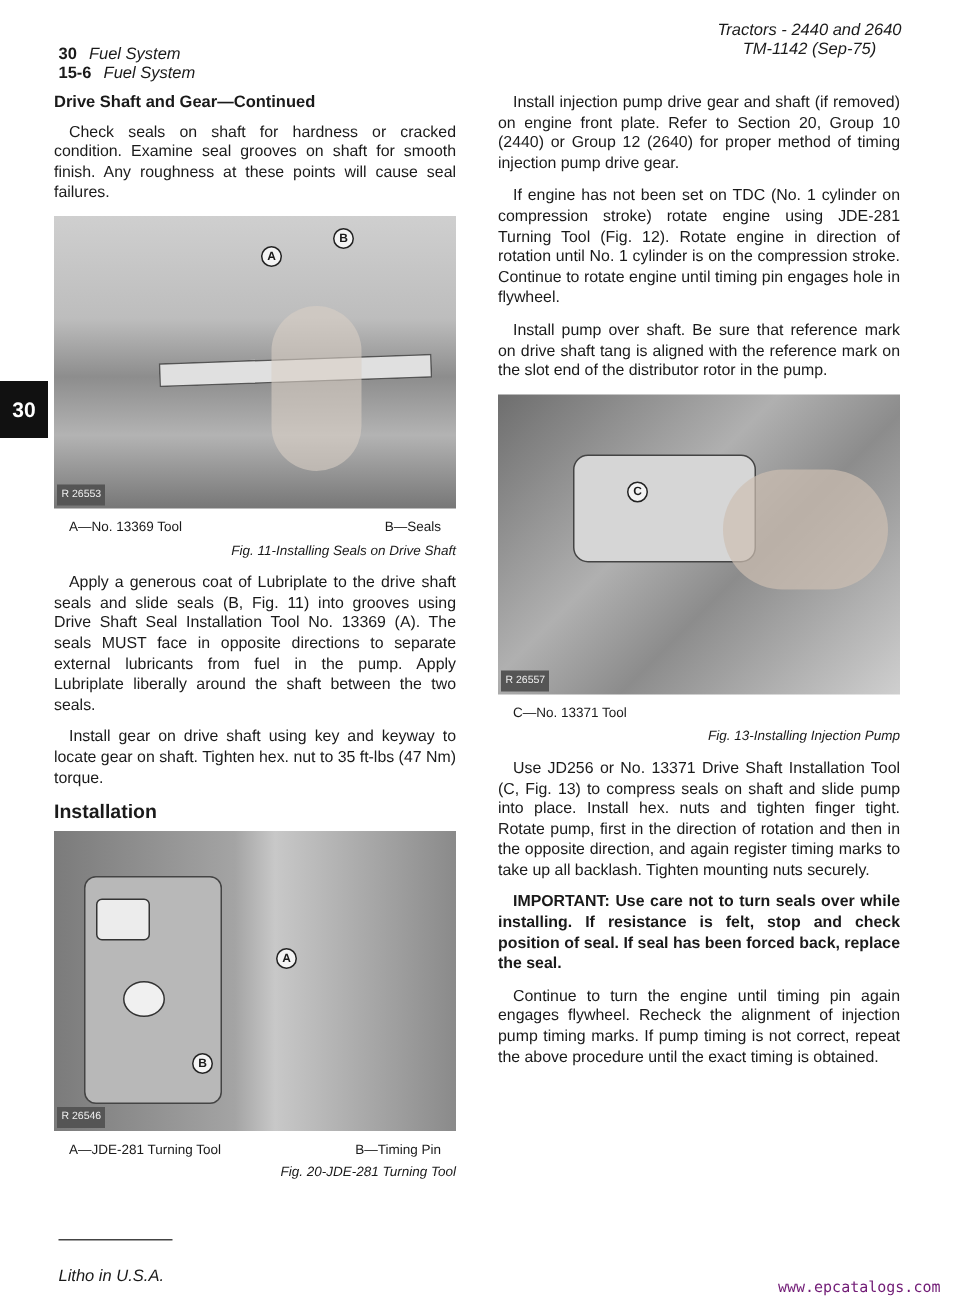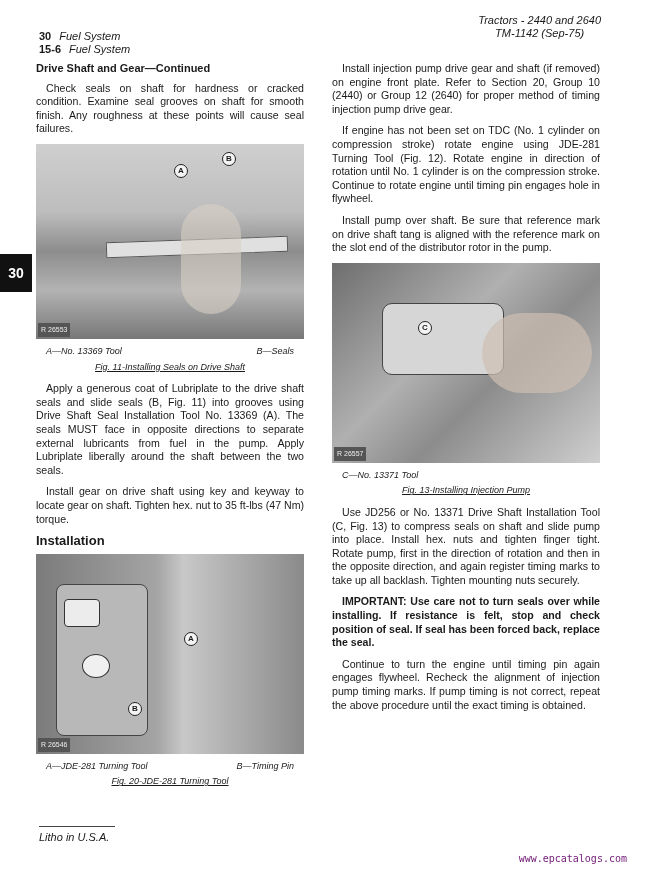--- a/index.html
+++ b/index.html
@@ -23,28 +23,28 @@
   #photo2 { width: 268px; height: 200px; margin: 2px 0 6px 0;
             background: linear-gradient(135deg,#6e6e6e 0%,#b0b0b0 40%,#8c8c8c 60%,#cfcfcf 100%); }
   #photo3 { width: 268px; height: 200px; margin: 4px 0 6px 0;
             background: linear-gradient(90deg,#7b7b7b 0%,#a4a4a4 45%,#c8c8c8 55%,#8a8a8a 100%); }
   .callout { position: absolute; width: 12px; height: 12px; border-radius: 50%;
              background: #f4f4f4; border: 1.5px solid #222; font-size: 8px; line-height: 12px;
              text-align: center; font-weight: bold; }
   .photo-id { position: absolute; left: 2px; bottom: 2px; font-size: 7px; color: #eee;
               background: #555; padding: 0 3px; }
   .shape { position: absolute; }
-  .legend { display: flex; justify-content: space-between; font-size: 9px; font-style: italic;
+  .legend { display: flex; justify-content: space-between; font-size: 9px; 
             margin: 0 10px 2px 10px; }
-  .figcap { text-align: center; font-size: 9px; font-style: italic; margin: 2px 0 8px 0; text-decoration: underline; }
+  .figcap { text-align: right; font-size: 9px; font-style: italic; margin: 2px 0 8px 0; }
   #tab-30 { position: absolute; left: 0; top: 254px; width: 32px; height: 38px;
             background: #111; color: #fff; font-weight: bold; font-size: 14px;
             display: flex; align-items: center; justify-content: center; }
   #footer-litho { position: absolute; left: 39px; top: 826px; font-size: 11px; font-style: italic;
-                  border-top: 1px solid #444; padding-top: 4px; width: 76px; }
+                  border-top: 1px solid #444; padding-top: 18px; width: 76px; }
   #watermark { position: absolute; right: 20px; top: 853px; font-family: "DejaVu Sans Mono", monospace;
                font-size: 10px; font-weight: normal; color: #701a75; }
 </style>
 </head>
 <body>
 
 <div id="hdr-left" class="hdr">
   <div><b>30</b><i>Fuel System</i></div>
   <div><b>15-6</b><i>Fuel System</i></div>
 </div>

